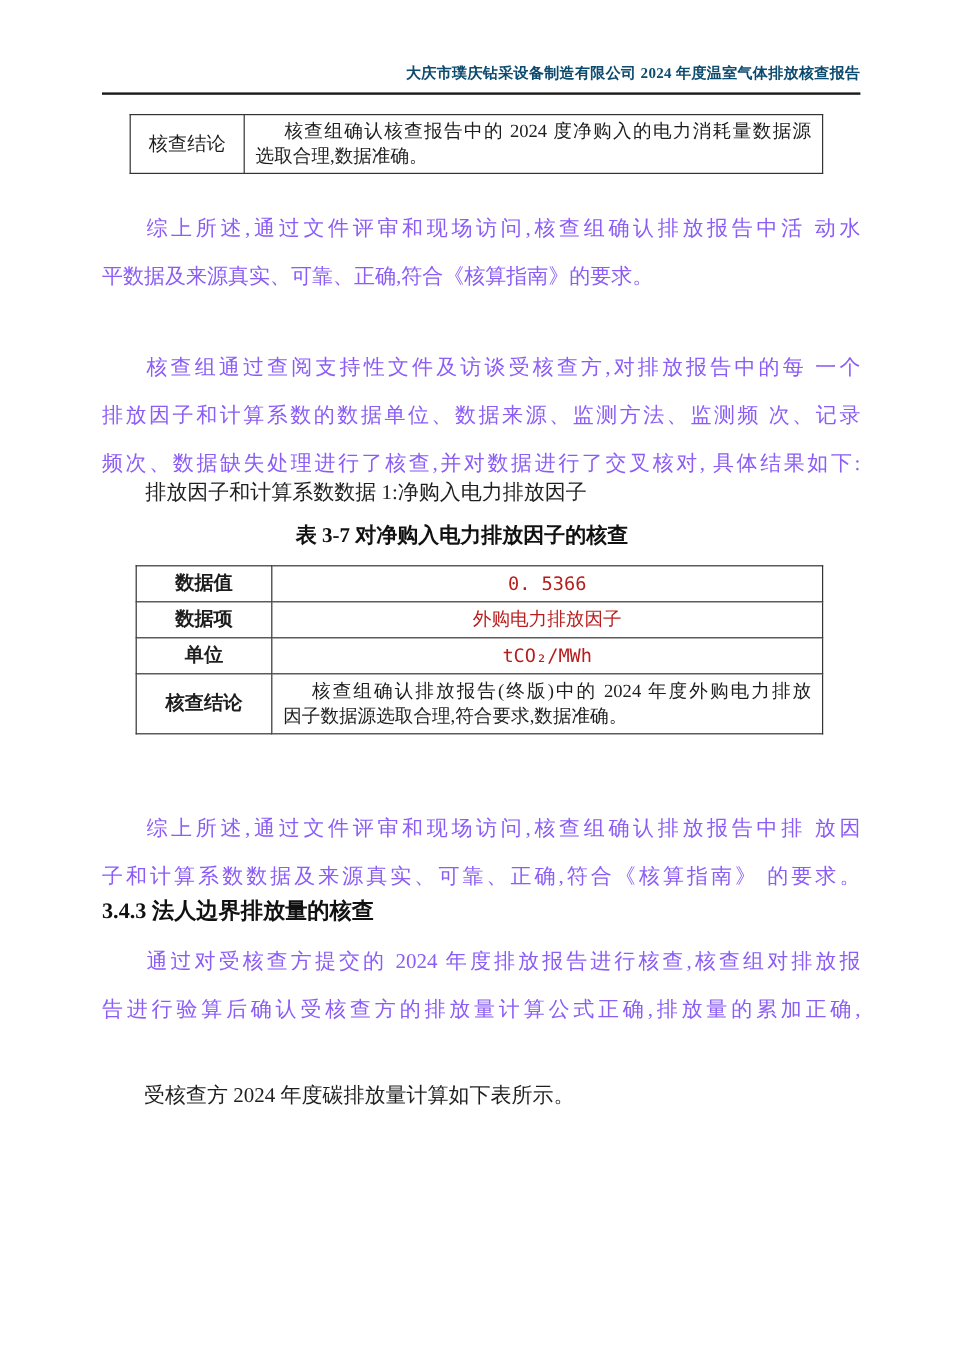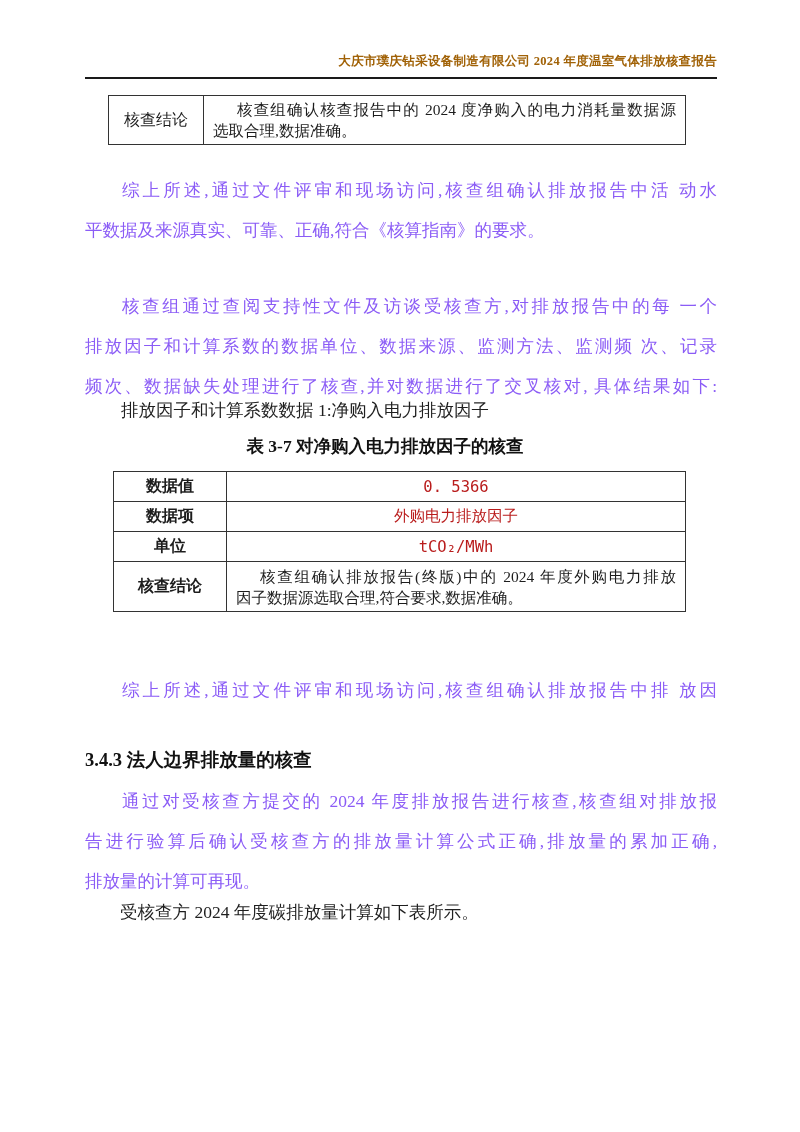--- a/index.html
+++ b/index.html
@@ -5,21 +5,21 @@
   html,body{margin:0;padding:0;background:#ffffff;}
   .page{
     position:relative;width:800px;height:1132px;background:#ffffff;
     font-family:"Liberation Serif","DejaVu Serif",serif;color:#1f1f1f;
     overflow:hidden;
   }
   
   .header-text{
     position:absolute;left:85px;top:52px;width:632px;
     text-align:right;font-weight:bold;font-size:12.5px;line-height:18px;
-    letter-spacing:0.3px;color:#a16207;
+    letter-spacing:0.3px;color:#0c4a6e;
   }
   .header-rule{
     position:absolute;left:85px;top:77px;width:632px;height:2px;background:#1a1a1a;
   }
   
   .para{position:absolute;left:85px;width:632px;font-size:17.5px;line-height:40px;color:#8b5cf6;}
   .line{white-space:nowrap;}
   .just{white-space:normal;text-align:justify;text-align-last:justify;}
   .ind{text-indent:37px;}
   .heading{
@@ -115,28 +115,28 @@
       <td class="val-cell">
         <div class="cell-line cell-just cell-ind">核查组确认排放报告(终版)中的 2024 年度外购电力排放</div>
         <div class="cell-line">因子数据源选取合理,符合要求,数据准确。</div>
       </td>
     </tr>
   </tbody>
     </table>
 
   <div class="para" style="top:670px">
     <div class="line just ind">综上所述,通过文件评审和现场访问,核查组确认排放报告中排 放因</div>
+    <div class="line just">子和计算系数数据及来源真实、可靠、正确,符合《核算指南》 的要求。</div>
   </div>
 
   <div class="heading" style="top:745px">3.4.3 法人边界排放量的核查</div>
 
   <div class="para" style="top:781px">
     <div class="line just ind">通过对受核查方提交的 2024 年度排放报告进行核查,核查组对排放报</div>
     <div class="line just">告进行验算后确认受核查方的排放量计算公式正确,排放量的累加正确,</div>
-    <div class="line">排放量的计算可再现。</div>
   </div>
 
   <div class="p5-line">
     <div class="line">受核查方 2024 年度碳排放量计算如下表所示。</div>
   </div>
 
 
 </div>
 
 </body></html>

